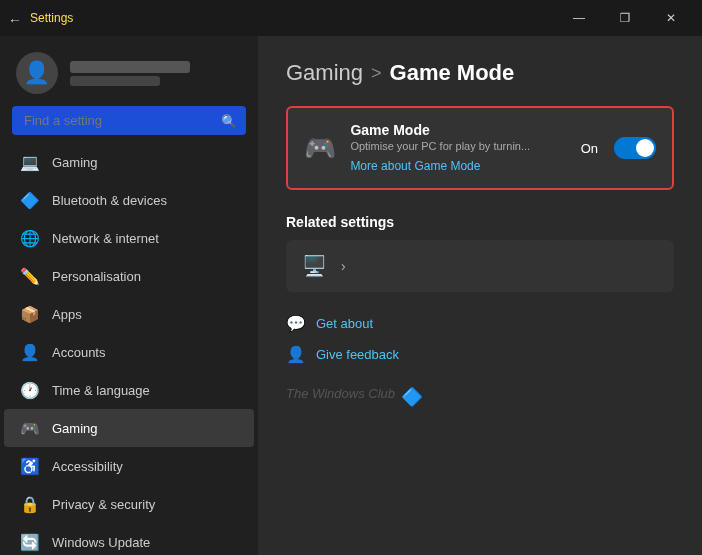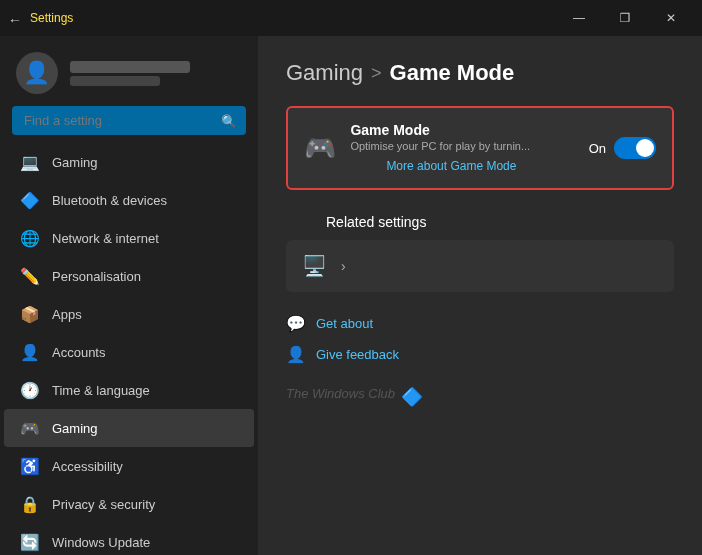--- a/index.html
+++ b/index.html
@@ -113,21 +113,21 @@
       height: 10px;
     }
 
     
     .search-box {
       margin: 0 12px 8px 12px;
       position: relative;
     }
     .search-input {
       width: 100%;
-      background: #0369a1;
+      background: #1d4ed8;
       border: none;
       border-radius: 4px;
       padding: 7px 12px 7px 12px;
       color: #ccc;
       font-size: 13px;
       outline: none;
     }
     .search-icon-btn {
       position: absolute;
       right: 8px;
@@ -226,26 +226,25 @@
     .game-mode-desc {
       font-size: 11px;
       color: #aaa;
       margin-bottom: 4px;
     }
     .game-mode-link {
       font-size: 12px;
       color: #4fc3f7;
       cursor: pointer;
       text-decoration: none;
-      margin-left: 36px;
     }
     .game-mode-toggle-area {
       display: flex;
       align-items: center;
-      gap: 8px;
+      gap: 16px;
       flex-shrink: 0;
     }
     .toggle-label {
       font-size: 13px;
       color: #fff;
     }
     .toggle-switch {
       width: 42px;
       height: 22px;
       background: #0078d4;
@@ -259,24 +258,23 @@
       background: #fff;
       border-radius: 50%;
       position: absolute;
       top: 2px;
       right: 2px;
     }
 
     
     .section-title {
       font-size: 14px;
-      font-weight: 400;
+      font-weight: 700;
       color: #fff;
       margin-bottom: 10px;
-      margin-left: 40px;
     }
     .settings-item {
       background: #333;
       border-radius: 6px;
       padding: 14px 16px;
       display: flex;
       align-items: center;
       gap: 14px;
       cursor: pointer;
       margin-bottom: 4px;

